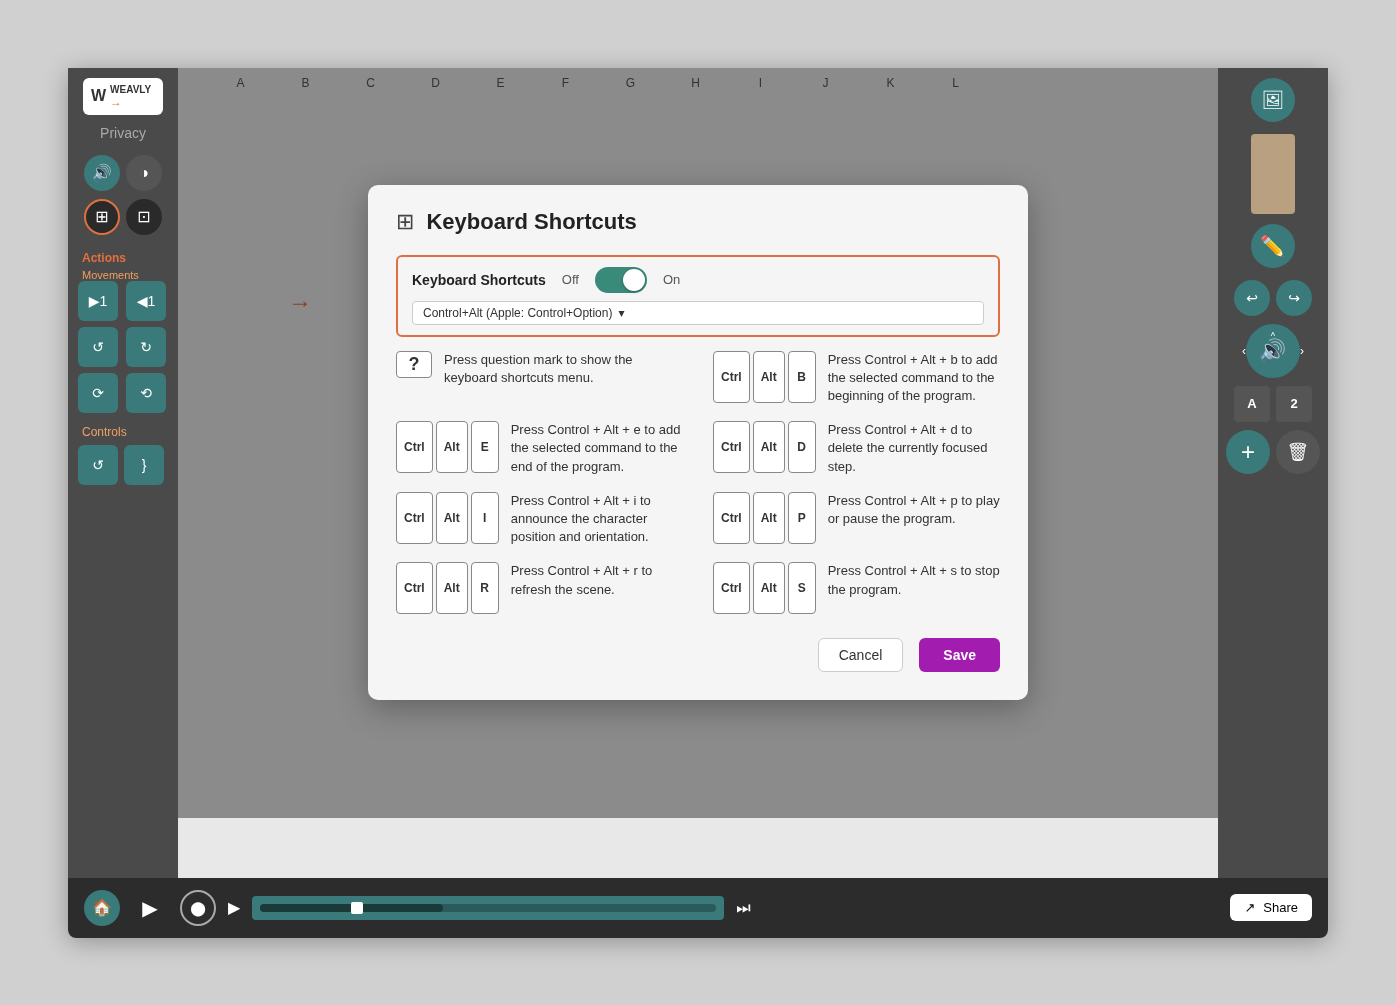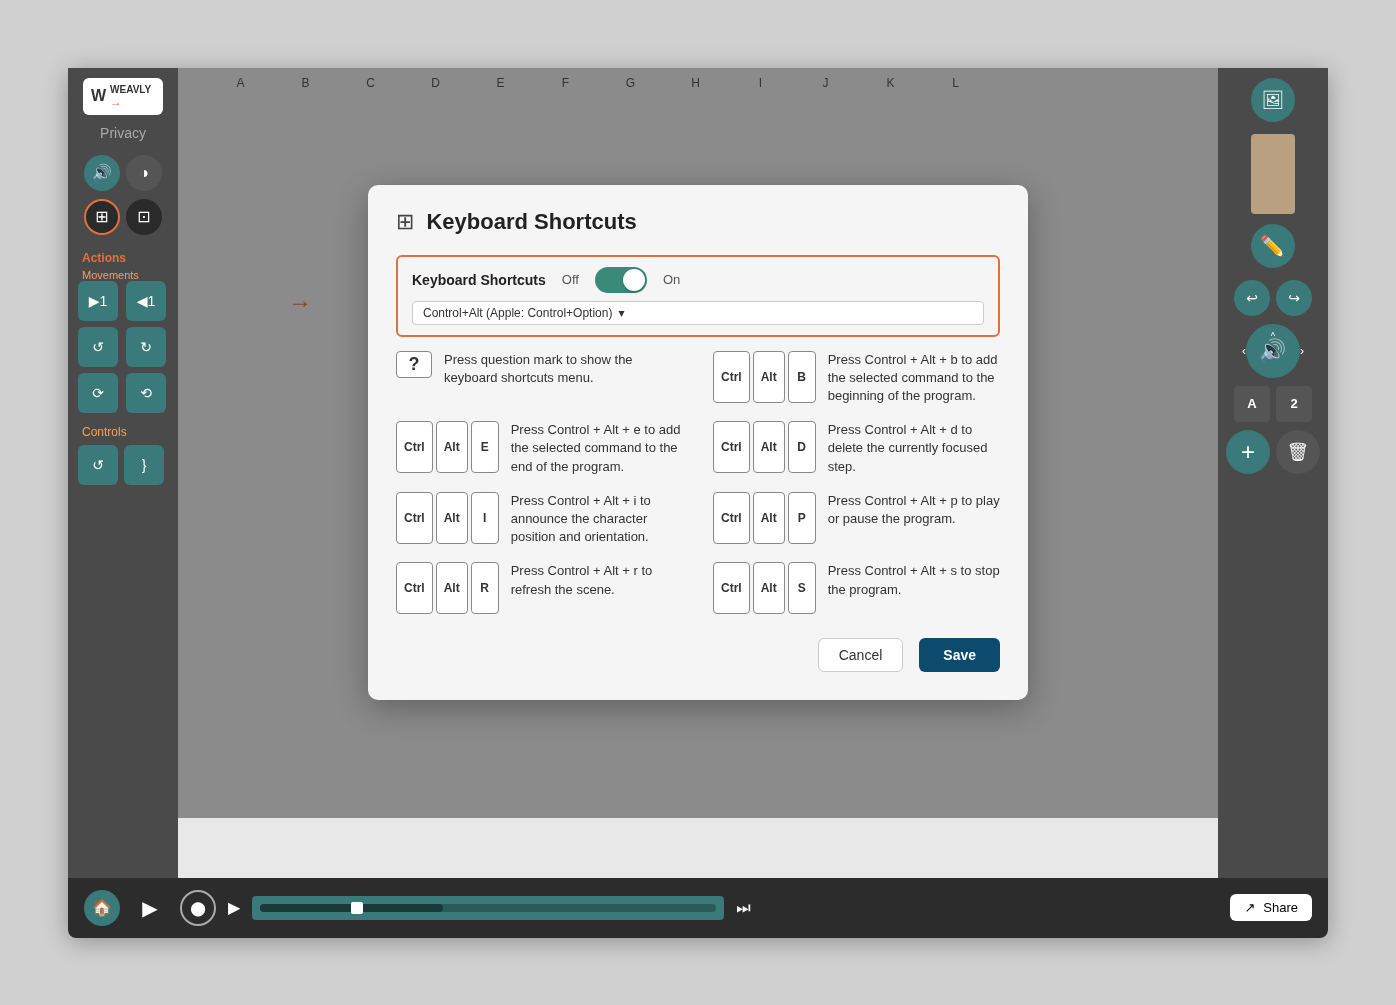--- a/index.html
+++ b/index.html
@@ -507,21 +507,21 @@
       padding: 8px 20px;
       border: 1.5px solid #ccc;
       background: white;
       border-radius: 6px;
       font-size: 14px;
       cursor: pointer;
       color: #333;
     }
     .btn-save {
       padding: 8px 24px;
-      background: #0c4a6e;
+      background: #a21caf;
       color: white;
       border: none;
       border-radius: 6px;
       font-size: 14px;
       font-weight: 600;
       cursor: pointer;
     }
 
     
     .arrow-indicator {

